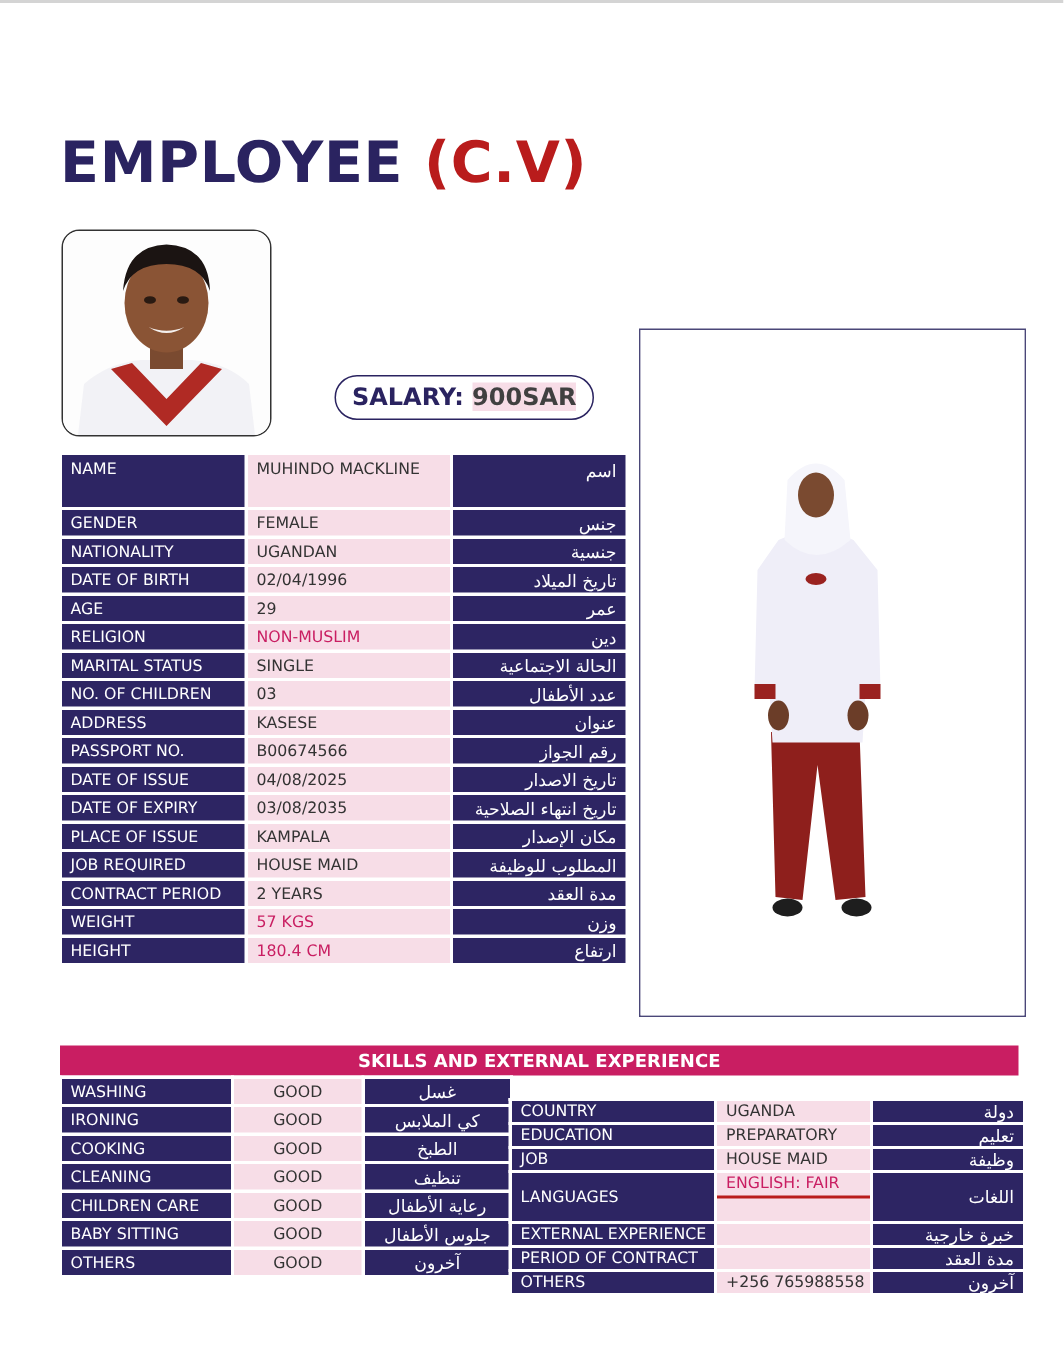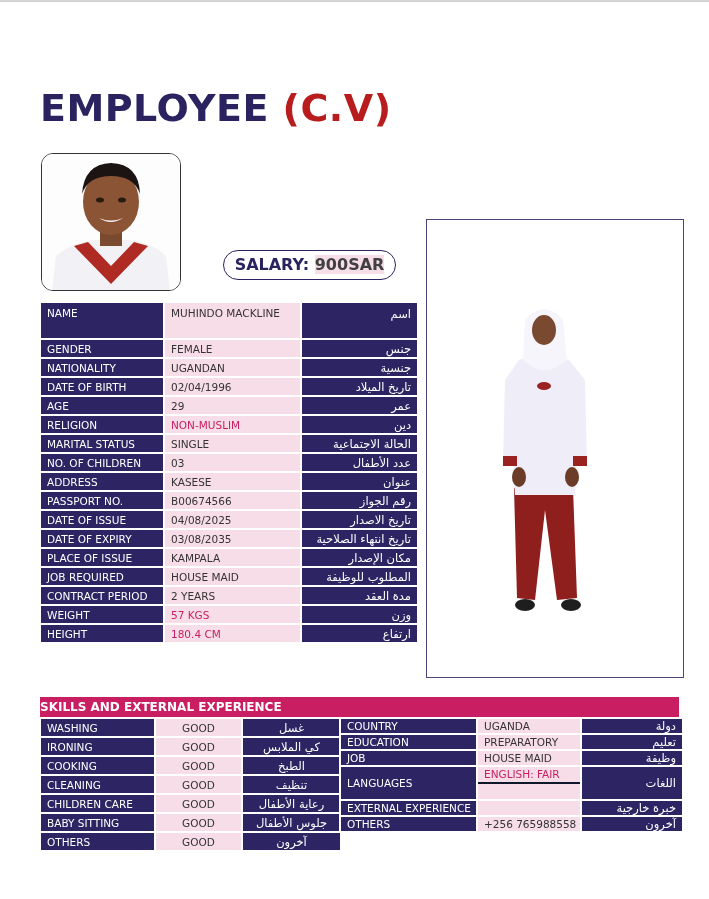--- a/index.html
+++ b/index.html
@@ -35,30 +35,30 @@
   .lbl { background: #2d2563; color: #ffffff; }
   .val { background: #f7dde7; color: #333333; }
   .val.pink { color: #c91e62; }
   .ar { background: #2d2563; color: #ffffff; text-align: right; direction: rtl; font-size: 11.5px; }
   #main { left: 39px; top: 301px; width: 378px; }
   #main td { height: 17px; }
   #main tr.name td { height: 31px; vertical-align: top; padding-top: 4px; }
   .skills-header {
     position: absolute; left: 40px; top: 697px; width: 639px; height: 20px;
     background: #c91e62; color: #fff; font-weight: bold; font-size: 12px;
-    line-height: 20px;
+    text-align: center; line-height: 20px;
   }
   #skills { left: 39px; top: 717px; width: 301px; }
   #skills td { height: 17px; margin-top: 20px; }
   #skills td.val { text-align: center; }
-  #ext { left: 339px; top: 717px; width: 343px; }
+  #ext { left: 339px; top: 732px; width: 343px; }
   #ext td { height: 14px; }
   #ext tr.lang td { height: 30px; }
   #ext td.langval { vertical-align: top; padding: 0; }
-  .langinner { height: 15px; line-height: 15px; padding: 0 6px; border-bottom: 2px solid #0f172a; }
+  .langinner { height: 15px; line-height: 15px; padding: 0 6px; border-bottom: 2px solid #b91c1c; }
   .langinner2 { height: 15px; }
 </style>
 </head>
 <body>
 
 <div class="topline"></div>
 
 <div class="title">
   <span>EMPLOYEE</span>
   <span class="accent">(C.V)</span>
@@ -277,18 +277,23 @@
         <div class="langinner2"></div>
       </td>
       <td class="ar">اللغات</td>
     </tr>
     <tr>
       <td class="lbl">EXTERNAL EXPERIENCE</td>
       <td class="val"></td>
       <td class="ar">خبرة خارجية</td>
     </tr>
     <tr>
+      <td class="lbl">PERIOD OF CONTRACT</td>
+      <td class="val"></td>
+      <td class="ar">مدة العقد</td>
+    </tr>
+    <tr>
       <td class="lbl">OTHERS</td>
       <td class="val" style="text-align:center">+256 765988558</td>
       <td class="ar">آخرون</td>
     </tr>
   </tbody>
 </table>
 
 </body></html>

